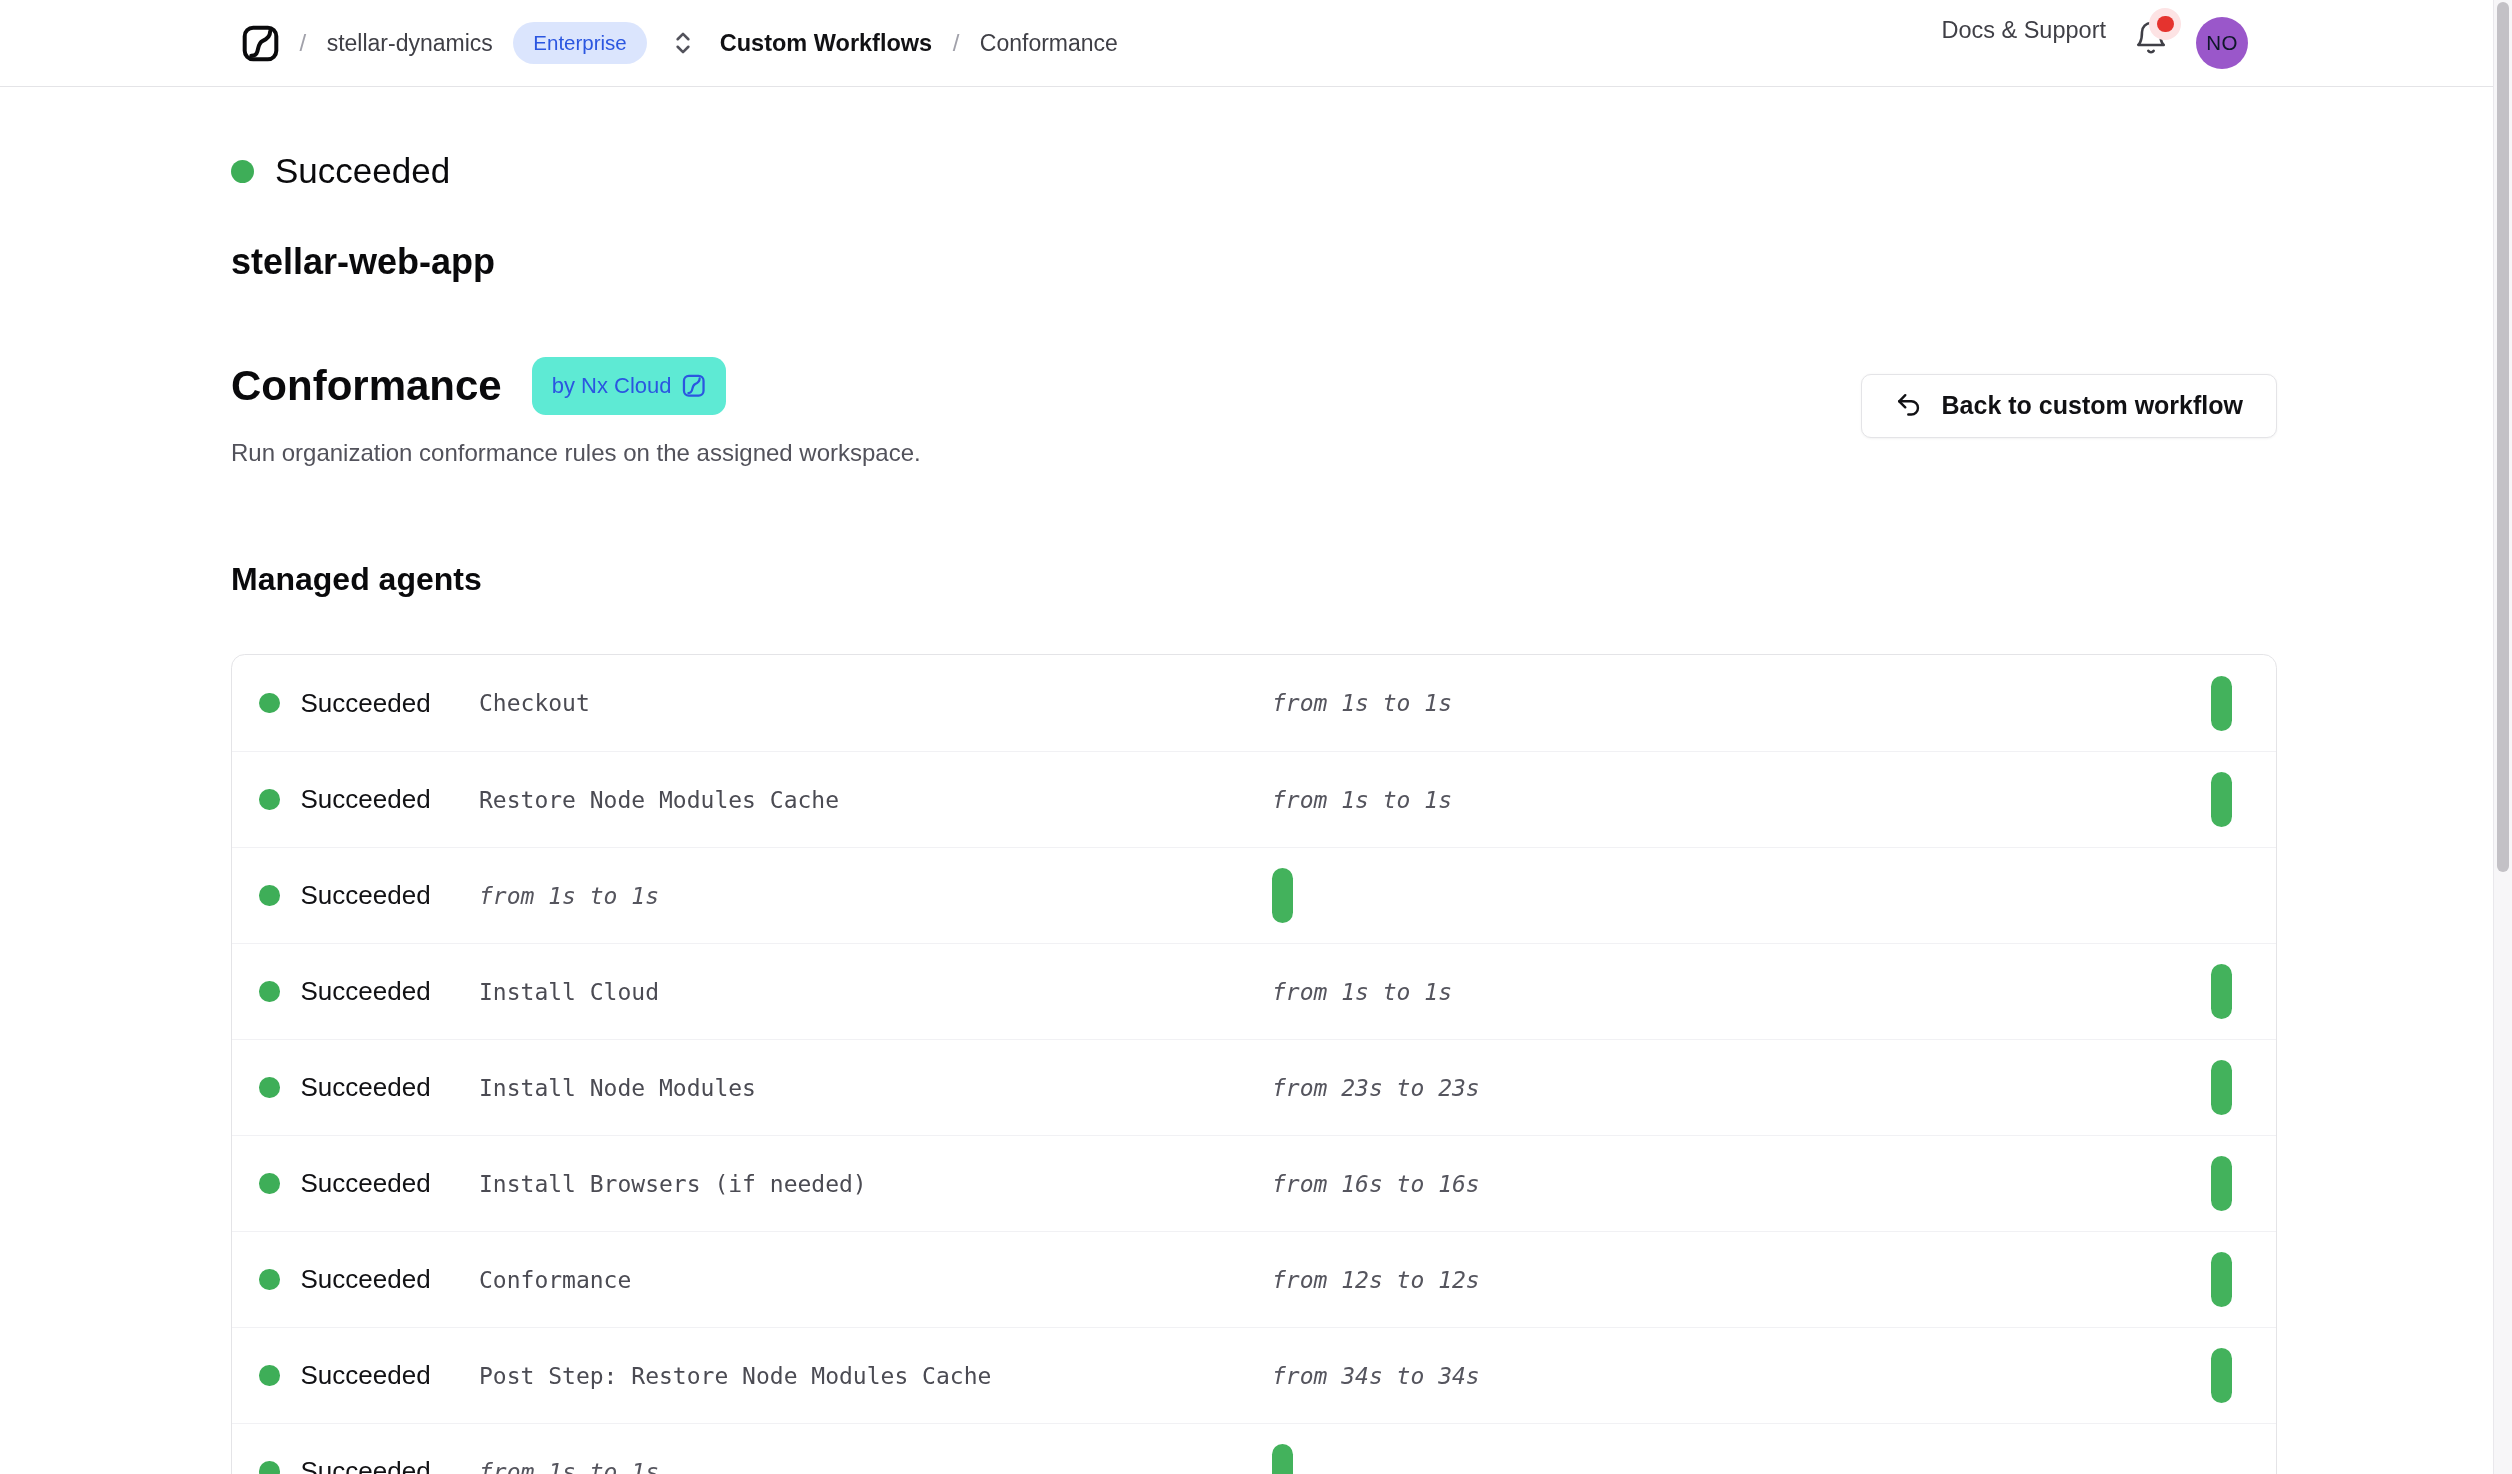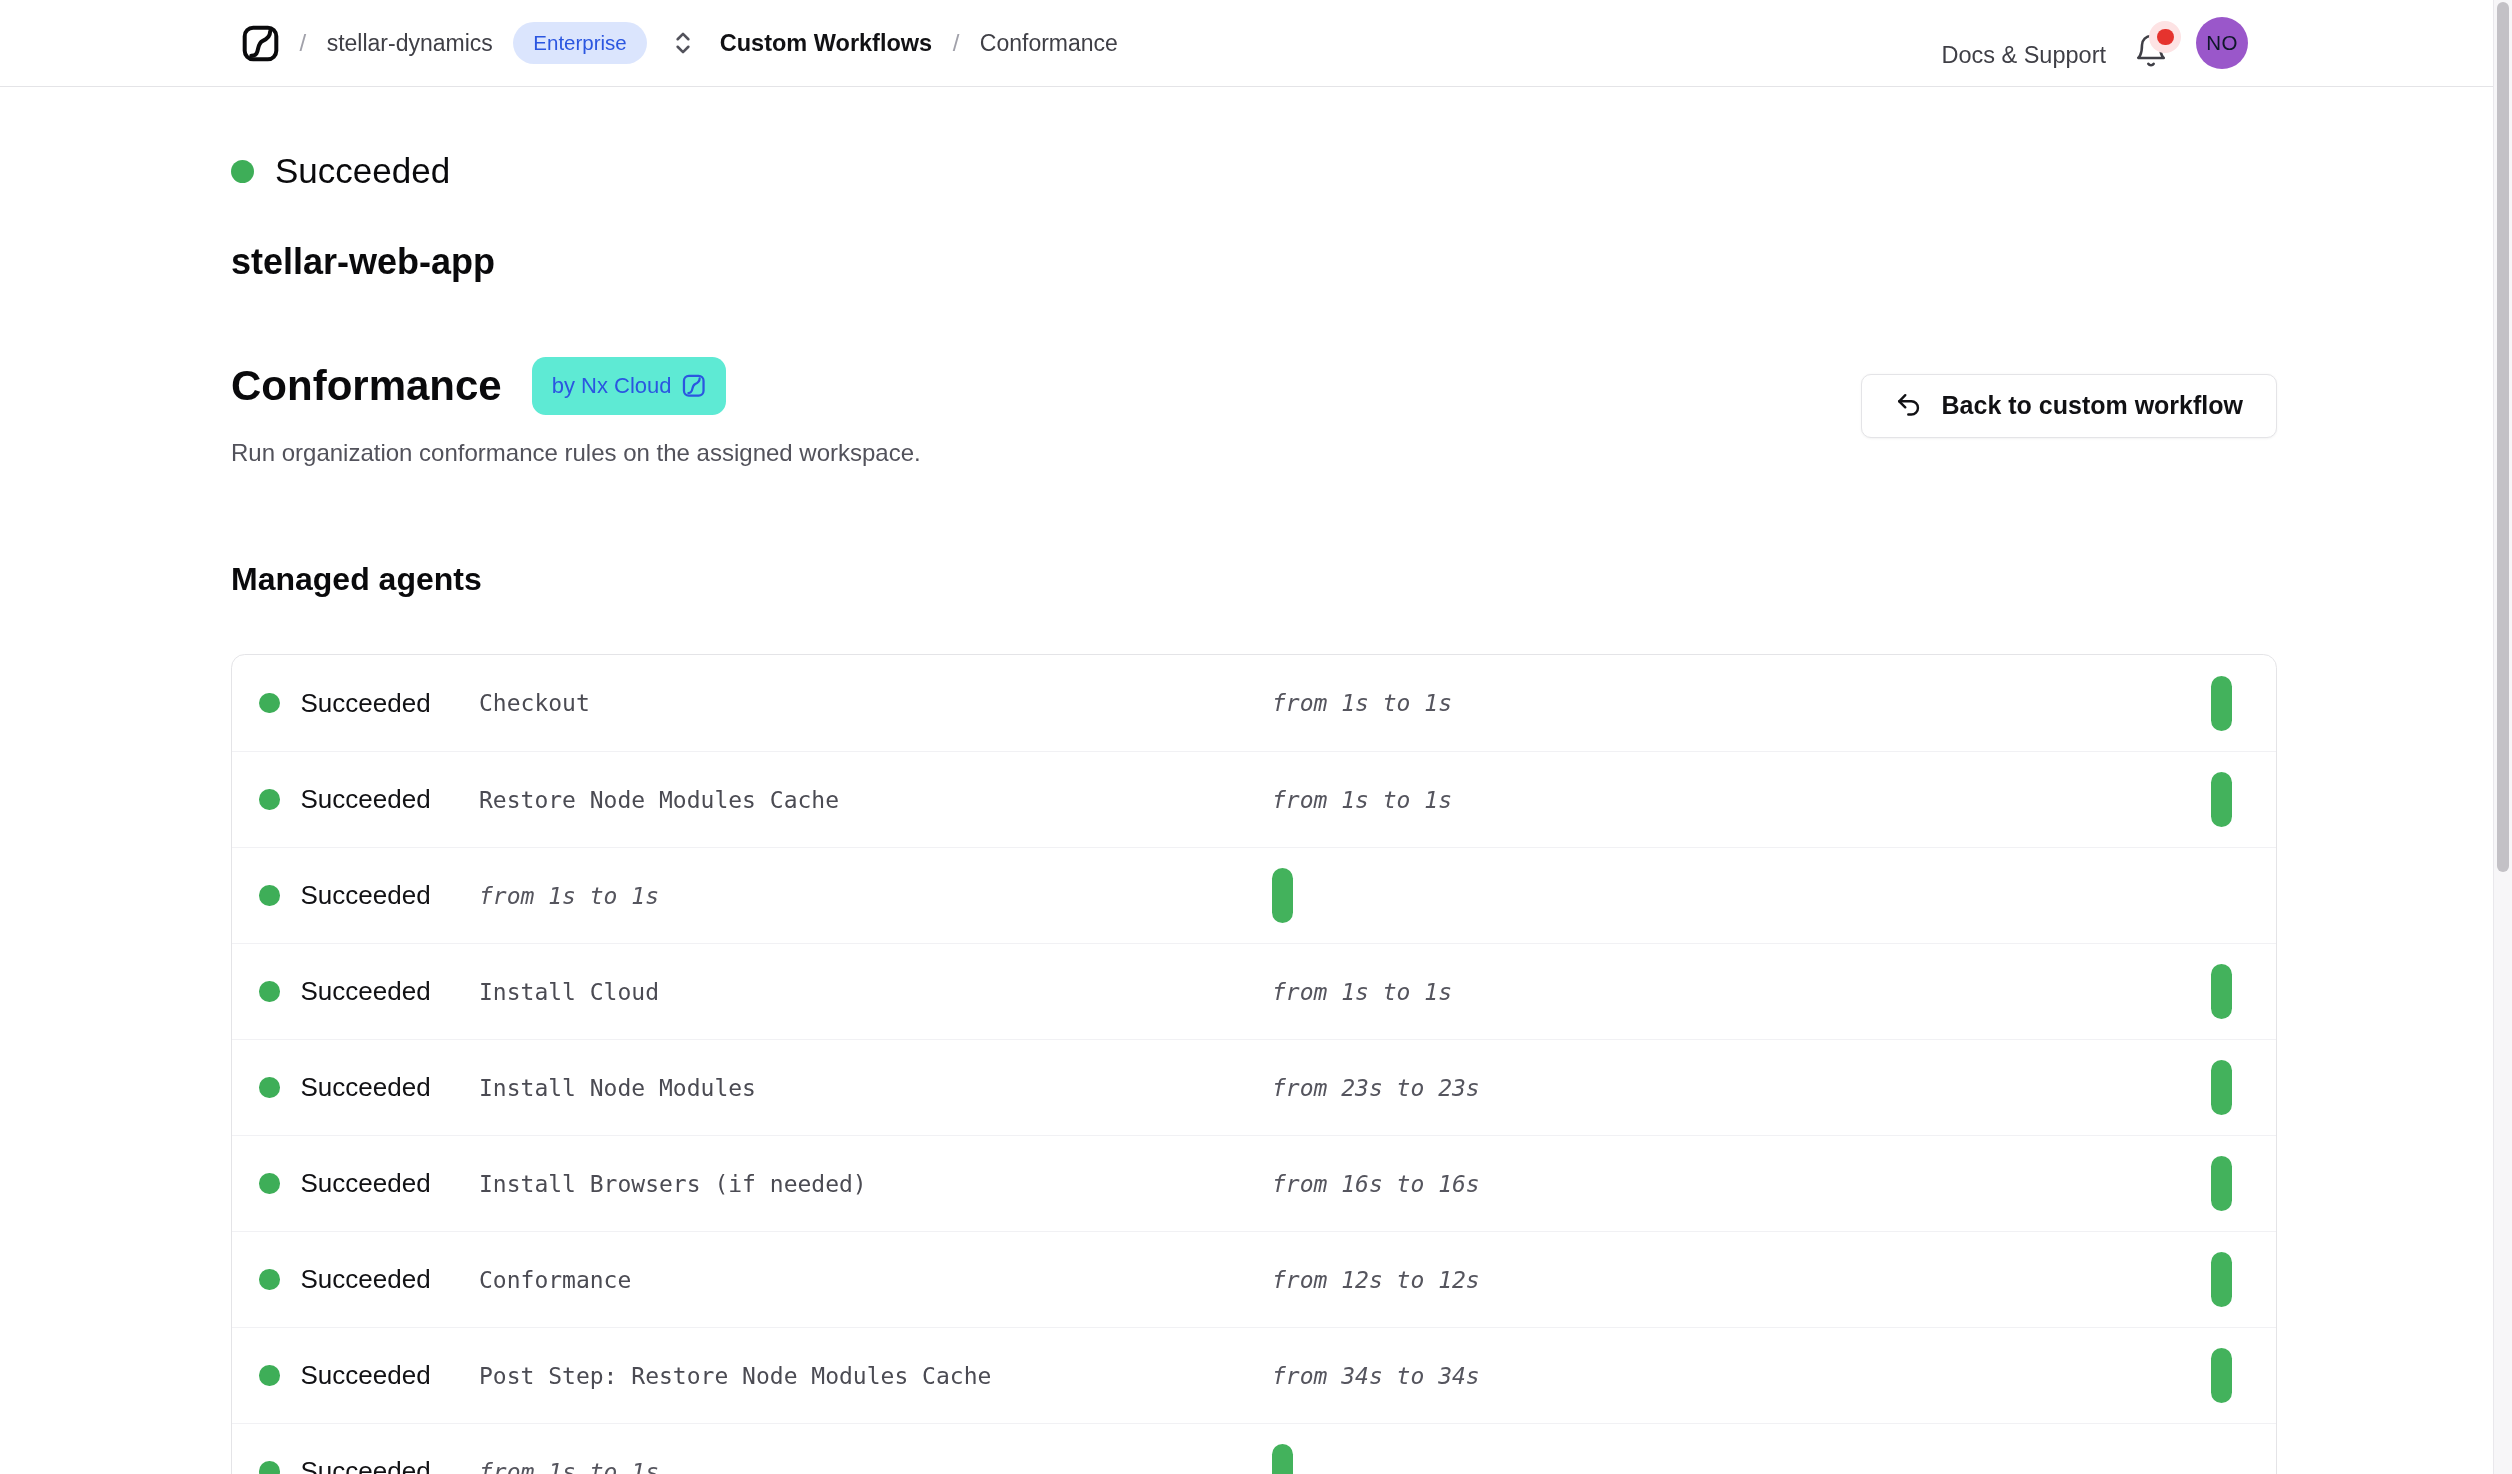--- a/index.html
+++ b/index.html
@@ -11,21 +11,21 @@
   }
 
   
   .navbar {
     height:87px; background:#ffffff;
     border-bottom:0.8px solid #e4e4e7;
     display:flex; align-items:center; justify-content:space-between;
     padding:0 264px 0 242px;
   }
   .nav-left { display:flex; align-items:center; gap:20.5px; }
-  .nav-right { display:flex; align-items:flex-end; gap:27px; }
+  .nav-right { display:flex; align-items:flex-start; gap:27px; }
   .crumb-sep { color:#a1a1aa; font-size:24px; font-weight:300; }
   .org-name { font-size:23px; color:#3f3f46; }
   .badge-pill {
     background:#dbe5fd; color:#2b56e0;
     font-size:20.5px; line-height:1;
     padding:10.6px 20px; border-radius:759px;
   }
   .switcher { display:flex; align-items:center; margin:0 3px; }
   .crumb-strong { font-size:23.5px; font-weight:700; color:#111114; }
   .crumb-page { font-size:23px; color:#3f3f46; }

